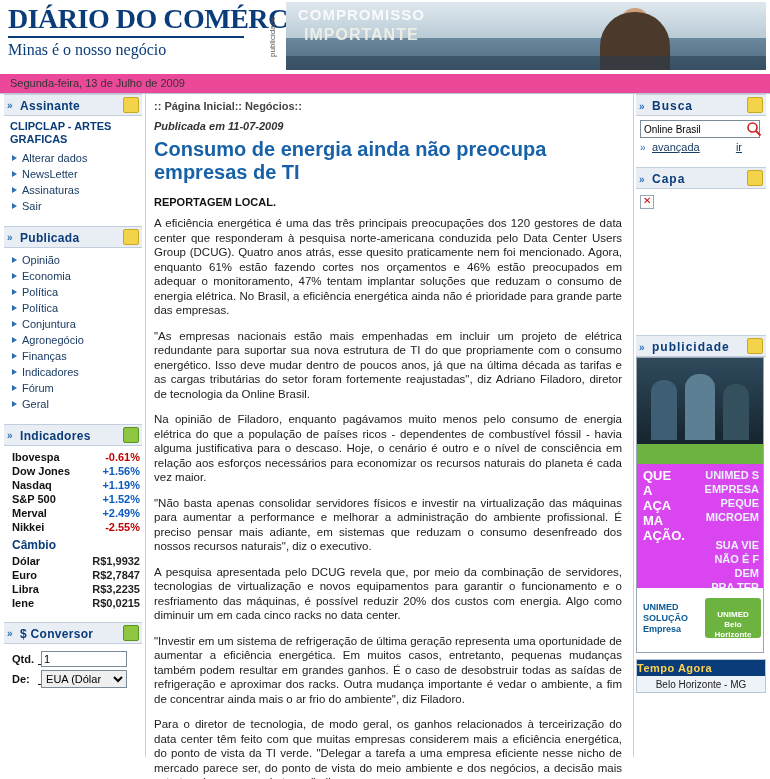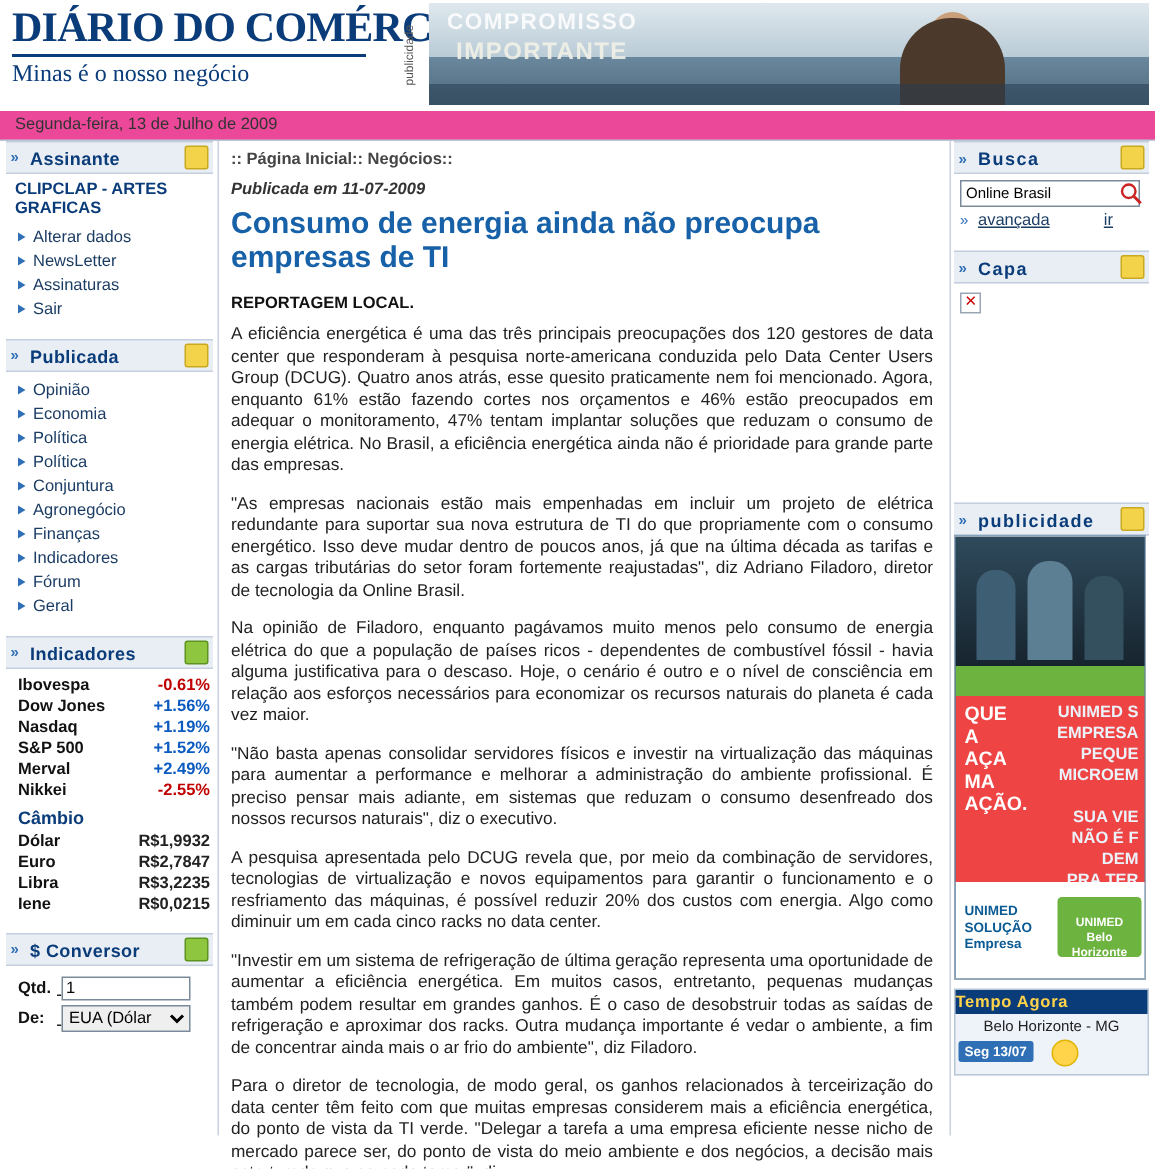--- a/index.html
+++ b/index.html
@@ -259,21 +259,21 @@
     background: linear-gradient(180deg,#2f4a5c,#16242e);
   }
   .ad-photo .f1 { position:absolute; left:14px; top:22px; width:26px; height:60px; background:#3e5f73; border-radius:12px 12px 0 0;}
   .ad-photo .f2 { position:absolute; left:48px; top:16px; width:30px; height:66px; background:#5d7f93; border-radius:14px 14px 0 0;}
   .ad-photo .f3 { position:absolute; left:86px; top:26px; width:26px; height:56px; background:#34505f; border-radius:12px 12px 0 0;}
   .ad-green {
     position:absolute; left:0; top:86px; width:128px; height:20px; background:#6db33f;
   }
   .ad-body {
     position:absolute; left:0; top:106px; width:128px; height:126px;
-    background:#ef4444; color:#fff;padding-left:28px;
+    background:#d946ef; color:#fff;padding-left:28px;
   }
   .ad-body .txtL {
     position:absolute; left:6px; top:4px; font-weight:bold; font-size:13px;
     line-height:15px; color:#fff;
   }
   .ad-body .txtR {
     position:absolute; right:6px; top:4px; font-weight:bold; font-size:11px;
     line-height:14px; color:#eaf3fa; text-align:right;
   }
   .ad-foot {
@@ -544,22 +544,17 @@
 Empresa</div>
             <div class="logo-right" style="white-space:pre-line">UNIMED
 Belo Horizonte</div>
           </div>
         </div>
       </div>
 
       <div class="tempo-box">
         <div class="tempo-head">Tempo Agora</div>
         <div class="tempo-city">Belo Horizonte - MG</div>
-        <div class="tempo-row">
-          <span class="tempo-day">Seg 13/07</span>
-          <span class="tempo-sun"></span>
-          <span class="tempo-temp"></span>
-        </div>
       </div>
 
     </div>
   </div>
 </div>
 
 </body></html>

